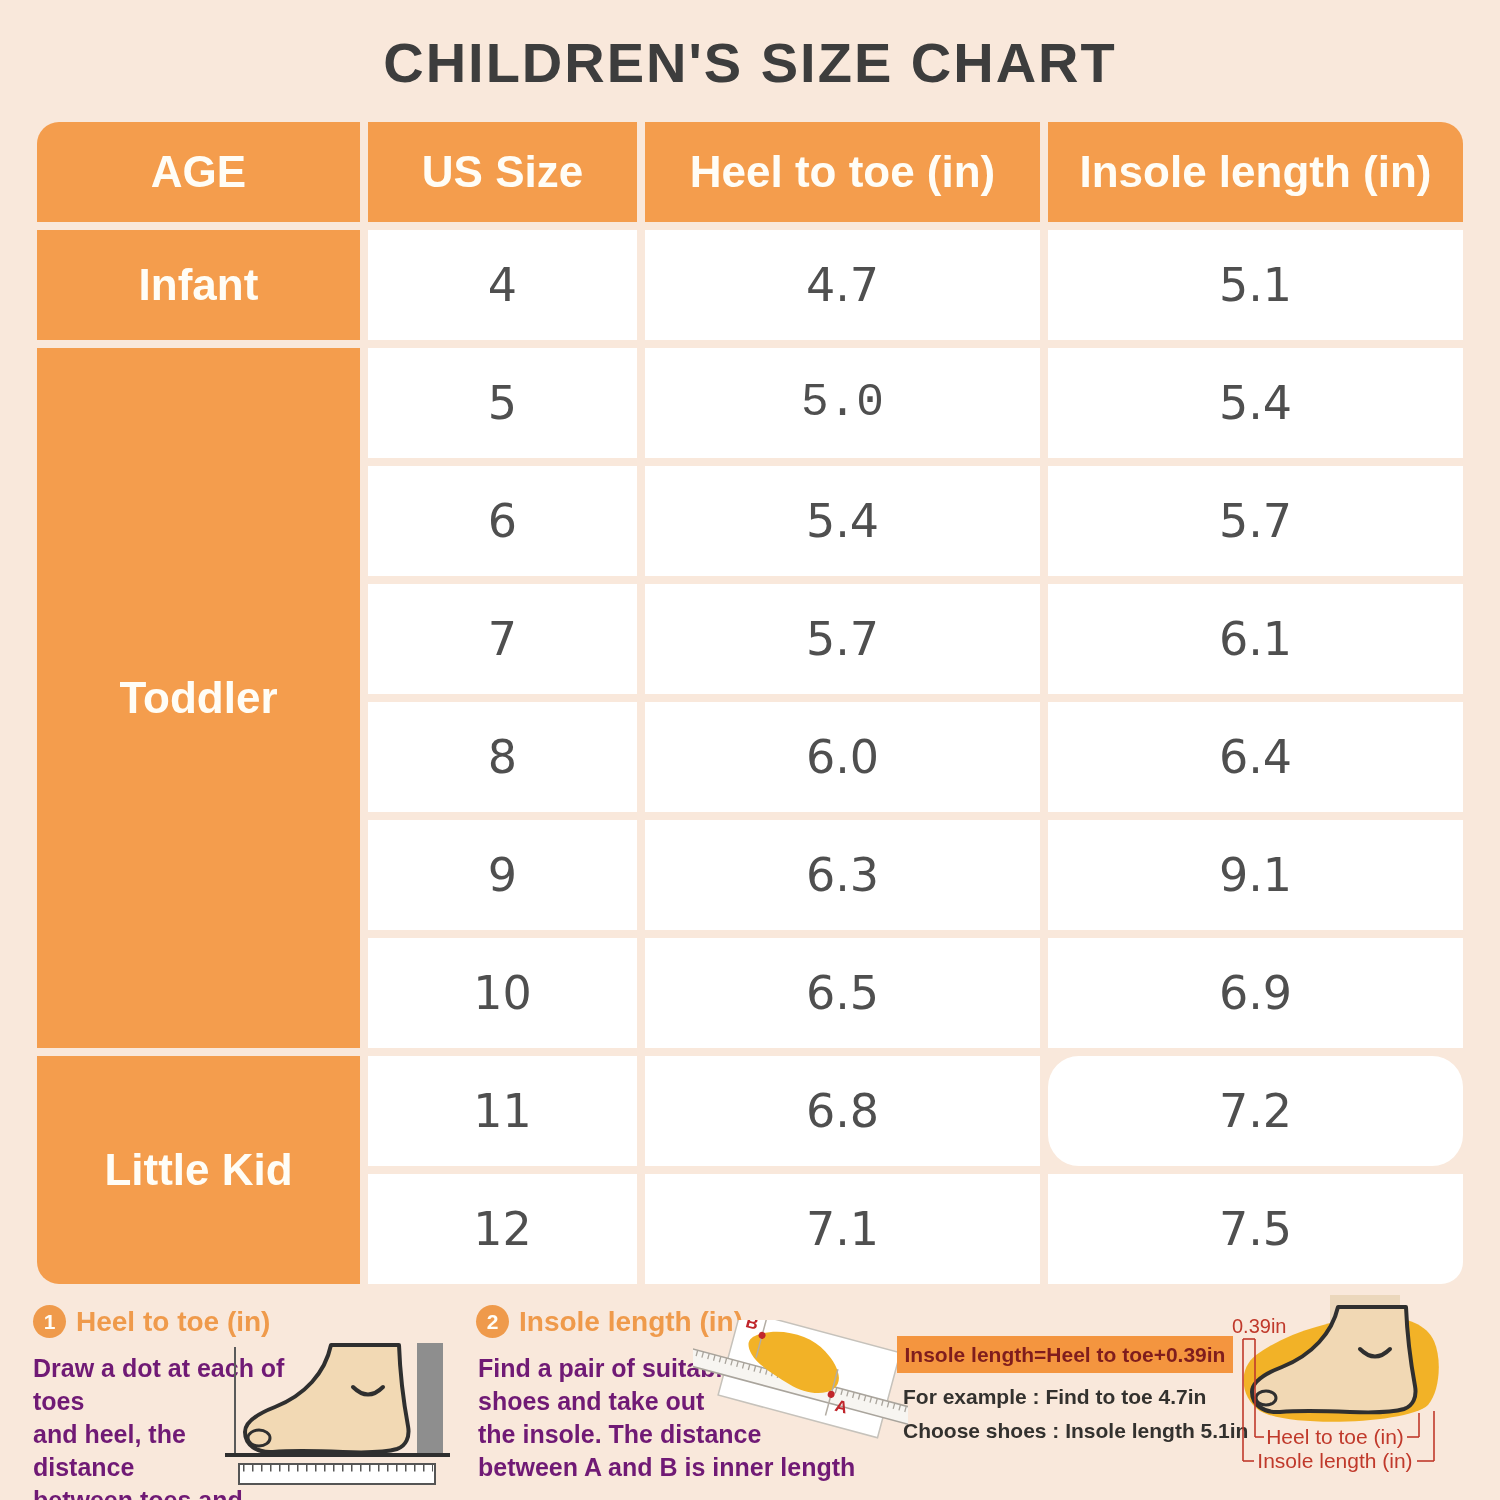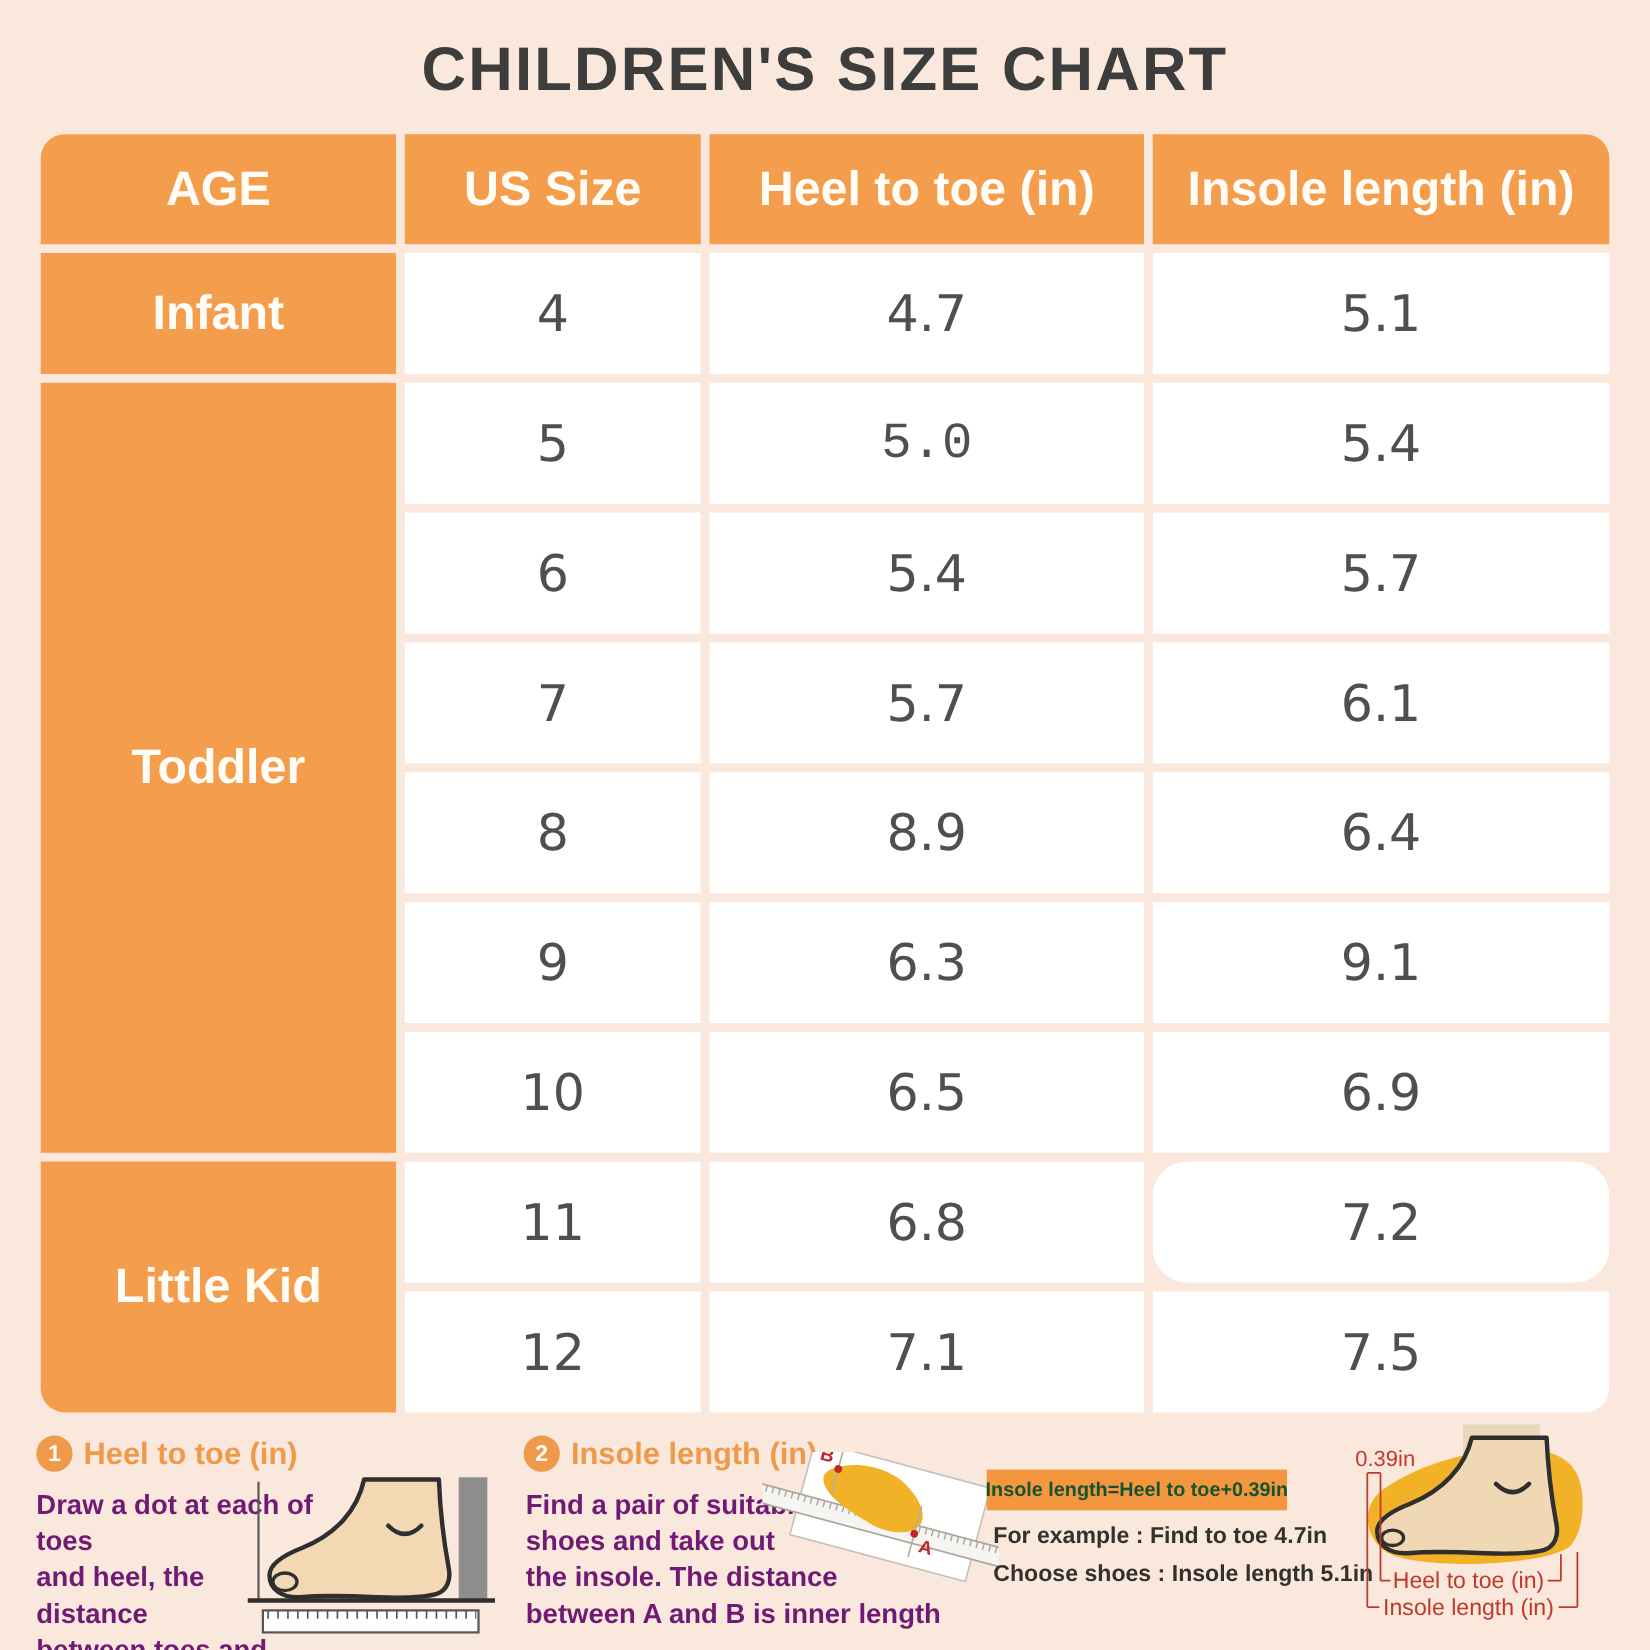--- a/index.html
+++ b/index.html
@@ -45,22 +45,22 @@
     position:absolute;font-size:25px;font-weight:bold;color:#701a75;
     line-height:33px;white-space:pre-line;
   }
   #sec1-head{left:33px;top:1305px;}
   #sec1-body{left:33px;top:1352px;width:260px;}
   #foot-svg{position:absolute;left:225px;top:1335px;}
   #sec2-head{left:476px;top:1305px;}
   #sec2-body{left:478px;top:1352px;width:440px;}
   #insole-svg{position:absolute;left:693px;top:1320px;}
   #formula-box{
-    position:absolute;left:897px;top:1336px;width:273px;height:37px;
-    background:#f4953f;color:#14532d;font-size:18px;font-weight:bold;
+    position:absolute;left:897px;top:1336px;width:336px;height:37px;
+    background:#f4953f;color:#7f1d1d;font-size:21px;font-weight:bold;
     display:flex;align-items:center;justify-content:center;white-space:nowrap;
   }
   #formula-example{
     position:absolute;left:903px;top:1380px;
     font-size:21px;font-weight:bold;color:#33312e;line-height:34px;white-space:nowrap;
   }
   #diagram-svg{position:absolute;left:1230px;top:1293px;}
   .svg-red-label{font-family:"Liberation Sans",sans-serif;}
 </style>
 </head>
@@ -82,21 +82,21 @@
     <div class="cell td" style="grid-area: 3 / 2;">5</div>
     <div class="cell td" style="grid-area: 3 / 3; font-family: Liberation Mono, monospace;">5.0</div>
     <div class="cell td" style="grid-area: 3 / 4;">5.4</div>
     <div class="cell td" style="grid-area: 4 / 2;">6</div>
     <div class="cell td" style="grid-area: 4 / 3;">5.4</div>
     <div class="cell td" style="grid-area: 4 / 4;">5.7</div>
     <div class="cell td" style="grid-area: 5 / 2;">7</div>
     <div class="cell td" style="grid-area: 5 / 3;">5.7</div>
     <div class="cell td" style="grid-area: 5 / 4;">6.1</div>
     <div class="cell td" style="grid-area: 6 / 2;">8</div>
-    <div class="cell td" style="grid-area: 6 / 3;">8.9</div>
+    <div class="cell td" style="grid-area: 6 / 3;">6.0</div>
     <div class="cell td" style="grid-area: 6 / 4;">6.4</div>
     <div class="cell td" style="grid-area: 7 / 2;">9</div>
     <div class="cell td" style="grid-area: 7 / 3;">6.3</div>
     <div class="cell td" style="grid-area: 7 / 4;">9.1</div>
     <div class="cell td" style="grid-area: 8 / 2;">10</div>
     <div class="cell td" style="grid-area: 8 / 3; text-align: right;">6.5</div>
     <div class="cell td" style="grid-area: 8 / 4;">6.9</div>
     <div class="cell orange age corner-bl" style="grid-area: 9 / 1 / 11;">Little Kid</div>
     <div class="cell td" style="grid-area: 9 / 2;">11</div>
     <div class="cell td" style="grid-area: 9 / 3;">6.8</div>

